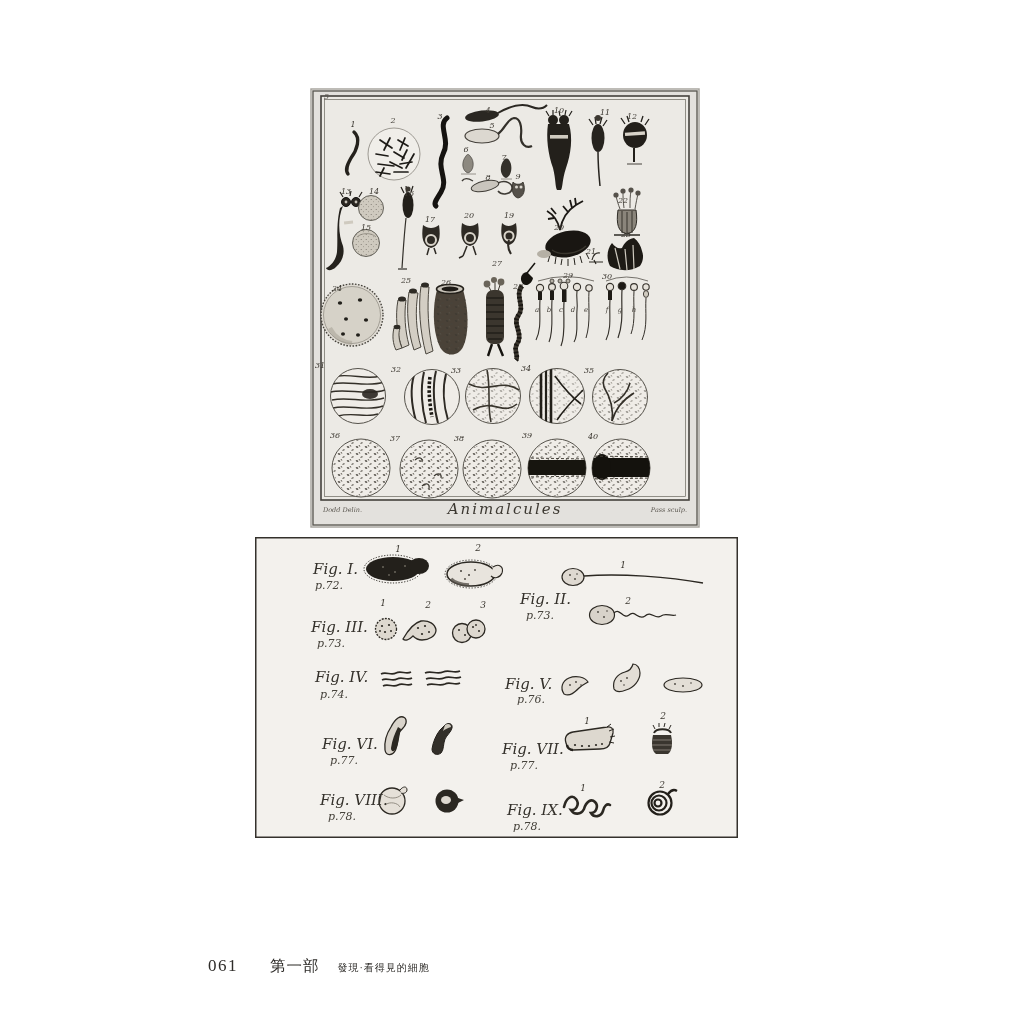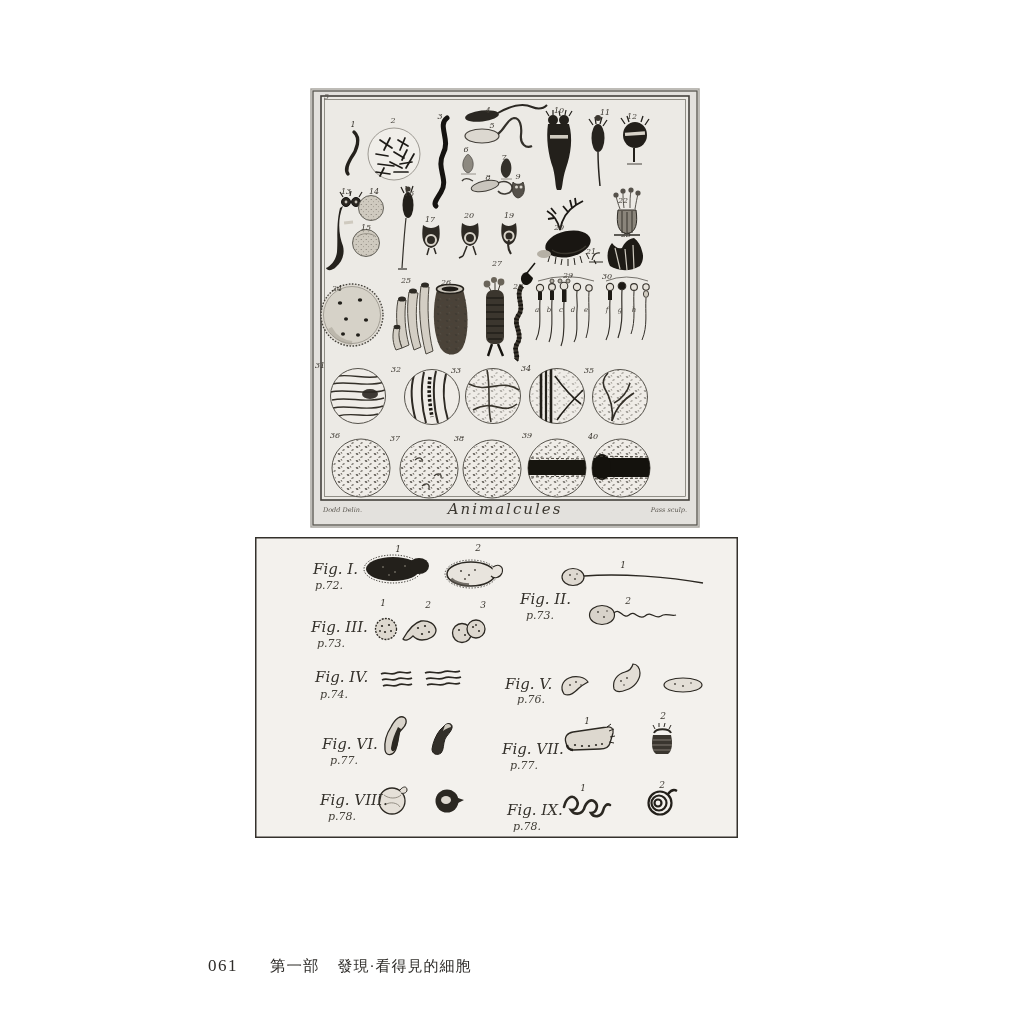--- a/index.html
+++ b/index.html
@@ -26,21 +26,21 @@
   #plate-bottom .figpage{position:absolute;font:italic 11px/1 "DejaVu Serif",serif;color:#45423b;white-space:nowrap;}
   #plate-bottom .inum{position:absolute;transform:translate(-50%,-50%);
       font:italic 9px/1 "DejaVu Serif",serif;color:#3a362f;}
   
   #caption{position:absolute;left:240px;top:845px;width:548px;font-size:17.2px;
       line-height:28px;color:#141414;letter-spacing:0.2px;}
   #footer{position:absolute;left:208px;top:956px;color:#2e2c29;
       font-family:"Liberation Serif",serif;}
   #footer .pgnum{font-size:17px;letter-spacing:1.5px;margin-right:32px;}
   #footer .part{font-size:15.5px;margin-right:18px;letter-spacing:1px;}
-  #footer .chapter{font-size:15px;letter-spacing:1px;}
+  #footer .chapter{font-size:10px;letter-spacing:1px;}
 </style>
 </head>
 <body>
 
 <figure class="plate" id="plate-top" style="margin:0;">
   <svg viewBox="0 0 390 440" width="390" height="440">
     <defs>
       <pattern id="cm" width="9" height="7" patternUnits="userSpaceOnUse">
         <ellipse cx="2" cy="2" rx="1.4" ry="0.7" fill="#3c3831" transform="rotate(20 2 2)"></ellipse>
         <ellipse cx="6.5" cy="5" rx="1.3" ry="0.6" fill="#46423a" transform="rotate(-15 6.5 5)"></ellipse>

